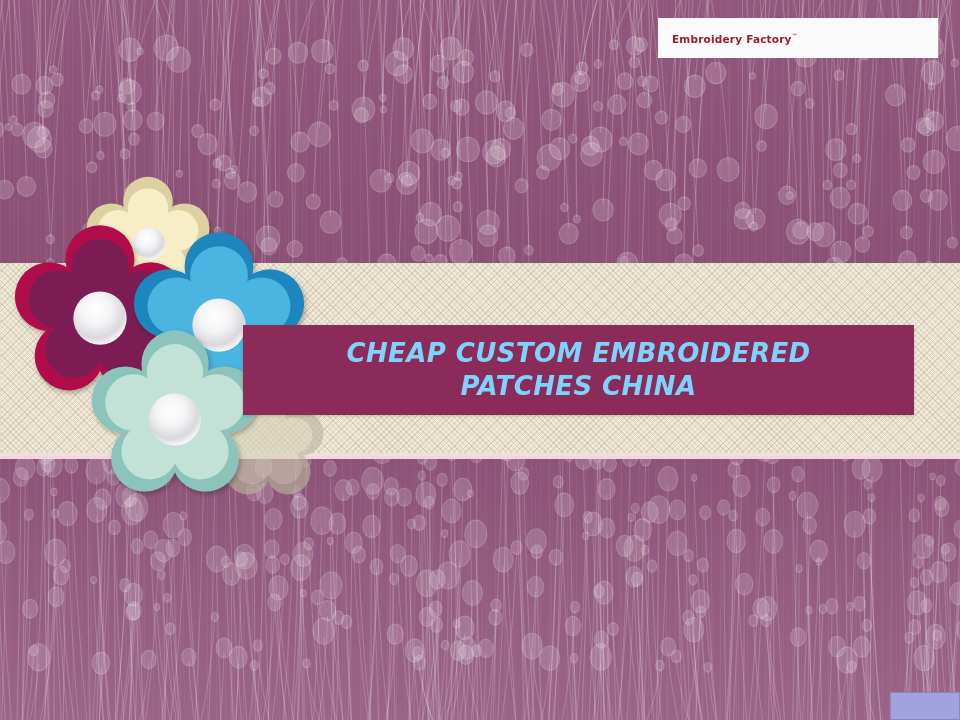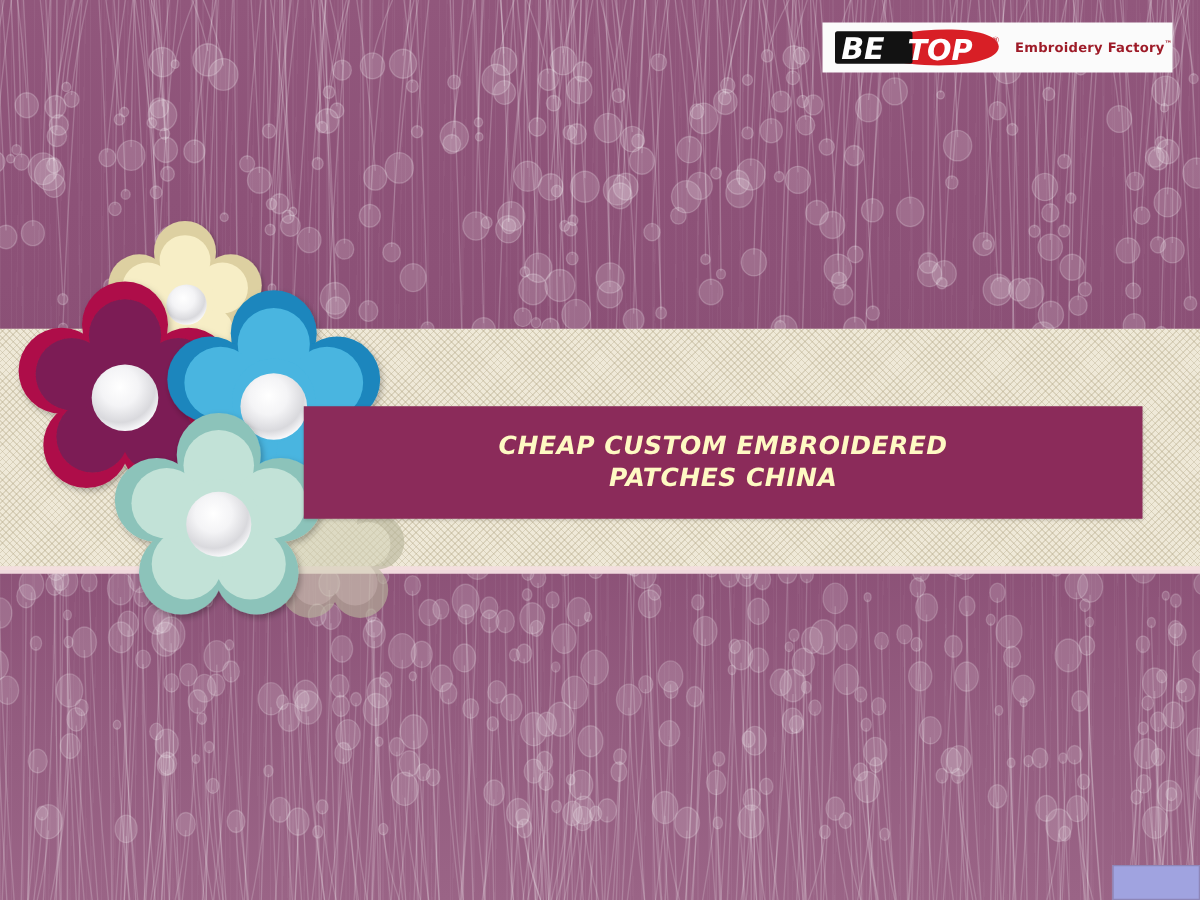--- a/index.html
+++ b/index.html
@@ -112,24 +112,24 @@
     width: 671px;
     height: 90px;
     background: #8b2b5a;
     display: flex;
     align-items: center;
     justify-content: center;
     box-shadow: 0 1px 3px rgba(0,0,0,0.18);
   }
   .title-text {
     font-family: "DejaVu Sans", "Liberation Sans", sans-serif;
-    font-size: 20px;
+    font-size: 26px;
     font-weight: bold;
     font-style: italic;
-    color: #fef9c3;
+    color: #7dd3fc;
     text-align: center;
     line-height: 1.28;
     letter-spacing: 0.4px;
     white-space: pre-line;
   }
 
   
   .logo-box {
     position: absolute;
     left: 658px;
@@ -1379,33 +1379,20 @@
       </g>
     </svg>
   </div>
 
   <div class="title-bar">
     <div class="title-text">CHEAP CUSTOM EMBROIDERED
 PATCHES CHINA</div>
   </div>
 
   <div class="logo-box">
-    <div class="logo-mark">
-      <svg viewBox="0 0 140 32">
-
-        <path d="M52 5 C95 -2 132 2 133 15 C134 28 96 33 62 29 C38 26 30 19 34 13 C38 7 46 5 52 5 Z" fill="#d81f26"></path>
-        <path d="M58 10 C90 6 123 9 124 16 C125 23 93 27 66 24 C48 22 43 18 46 15 C49 11 53 10 58 10 Z" fill="#ffffff" opacity="0"></path>
-
-        <rect x="2" y="3" width="62" height="26" rx="2" fill="#121212"></rect>
-        <text x="7" y="25" font-family="DejaVu Sans, sans-serif" font-size="24" font-weight="bold" font-style="italic" fill="#ffffff">BE</text>
-
-        <text x="60" y="26" font-family="DejaVu Sans, sans-serif" font-size="23" font-weight="bold" font-style="italic" fill="#ffffff">TOP</text>
-        <text x="127" y="12" font-family="DejaVu Sans, sans-serif" font-size="7" fill="#c62530">®</text>
-      </svg>
-    </div>
     <div class="logo-tagline">
       <span>Embroidery Factory</span><sup>™</sup>
     </div>
   </div>
 
   <div class="corner-box"></div>
 
 </div>
 
 </body></html>

